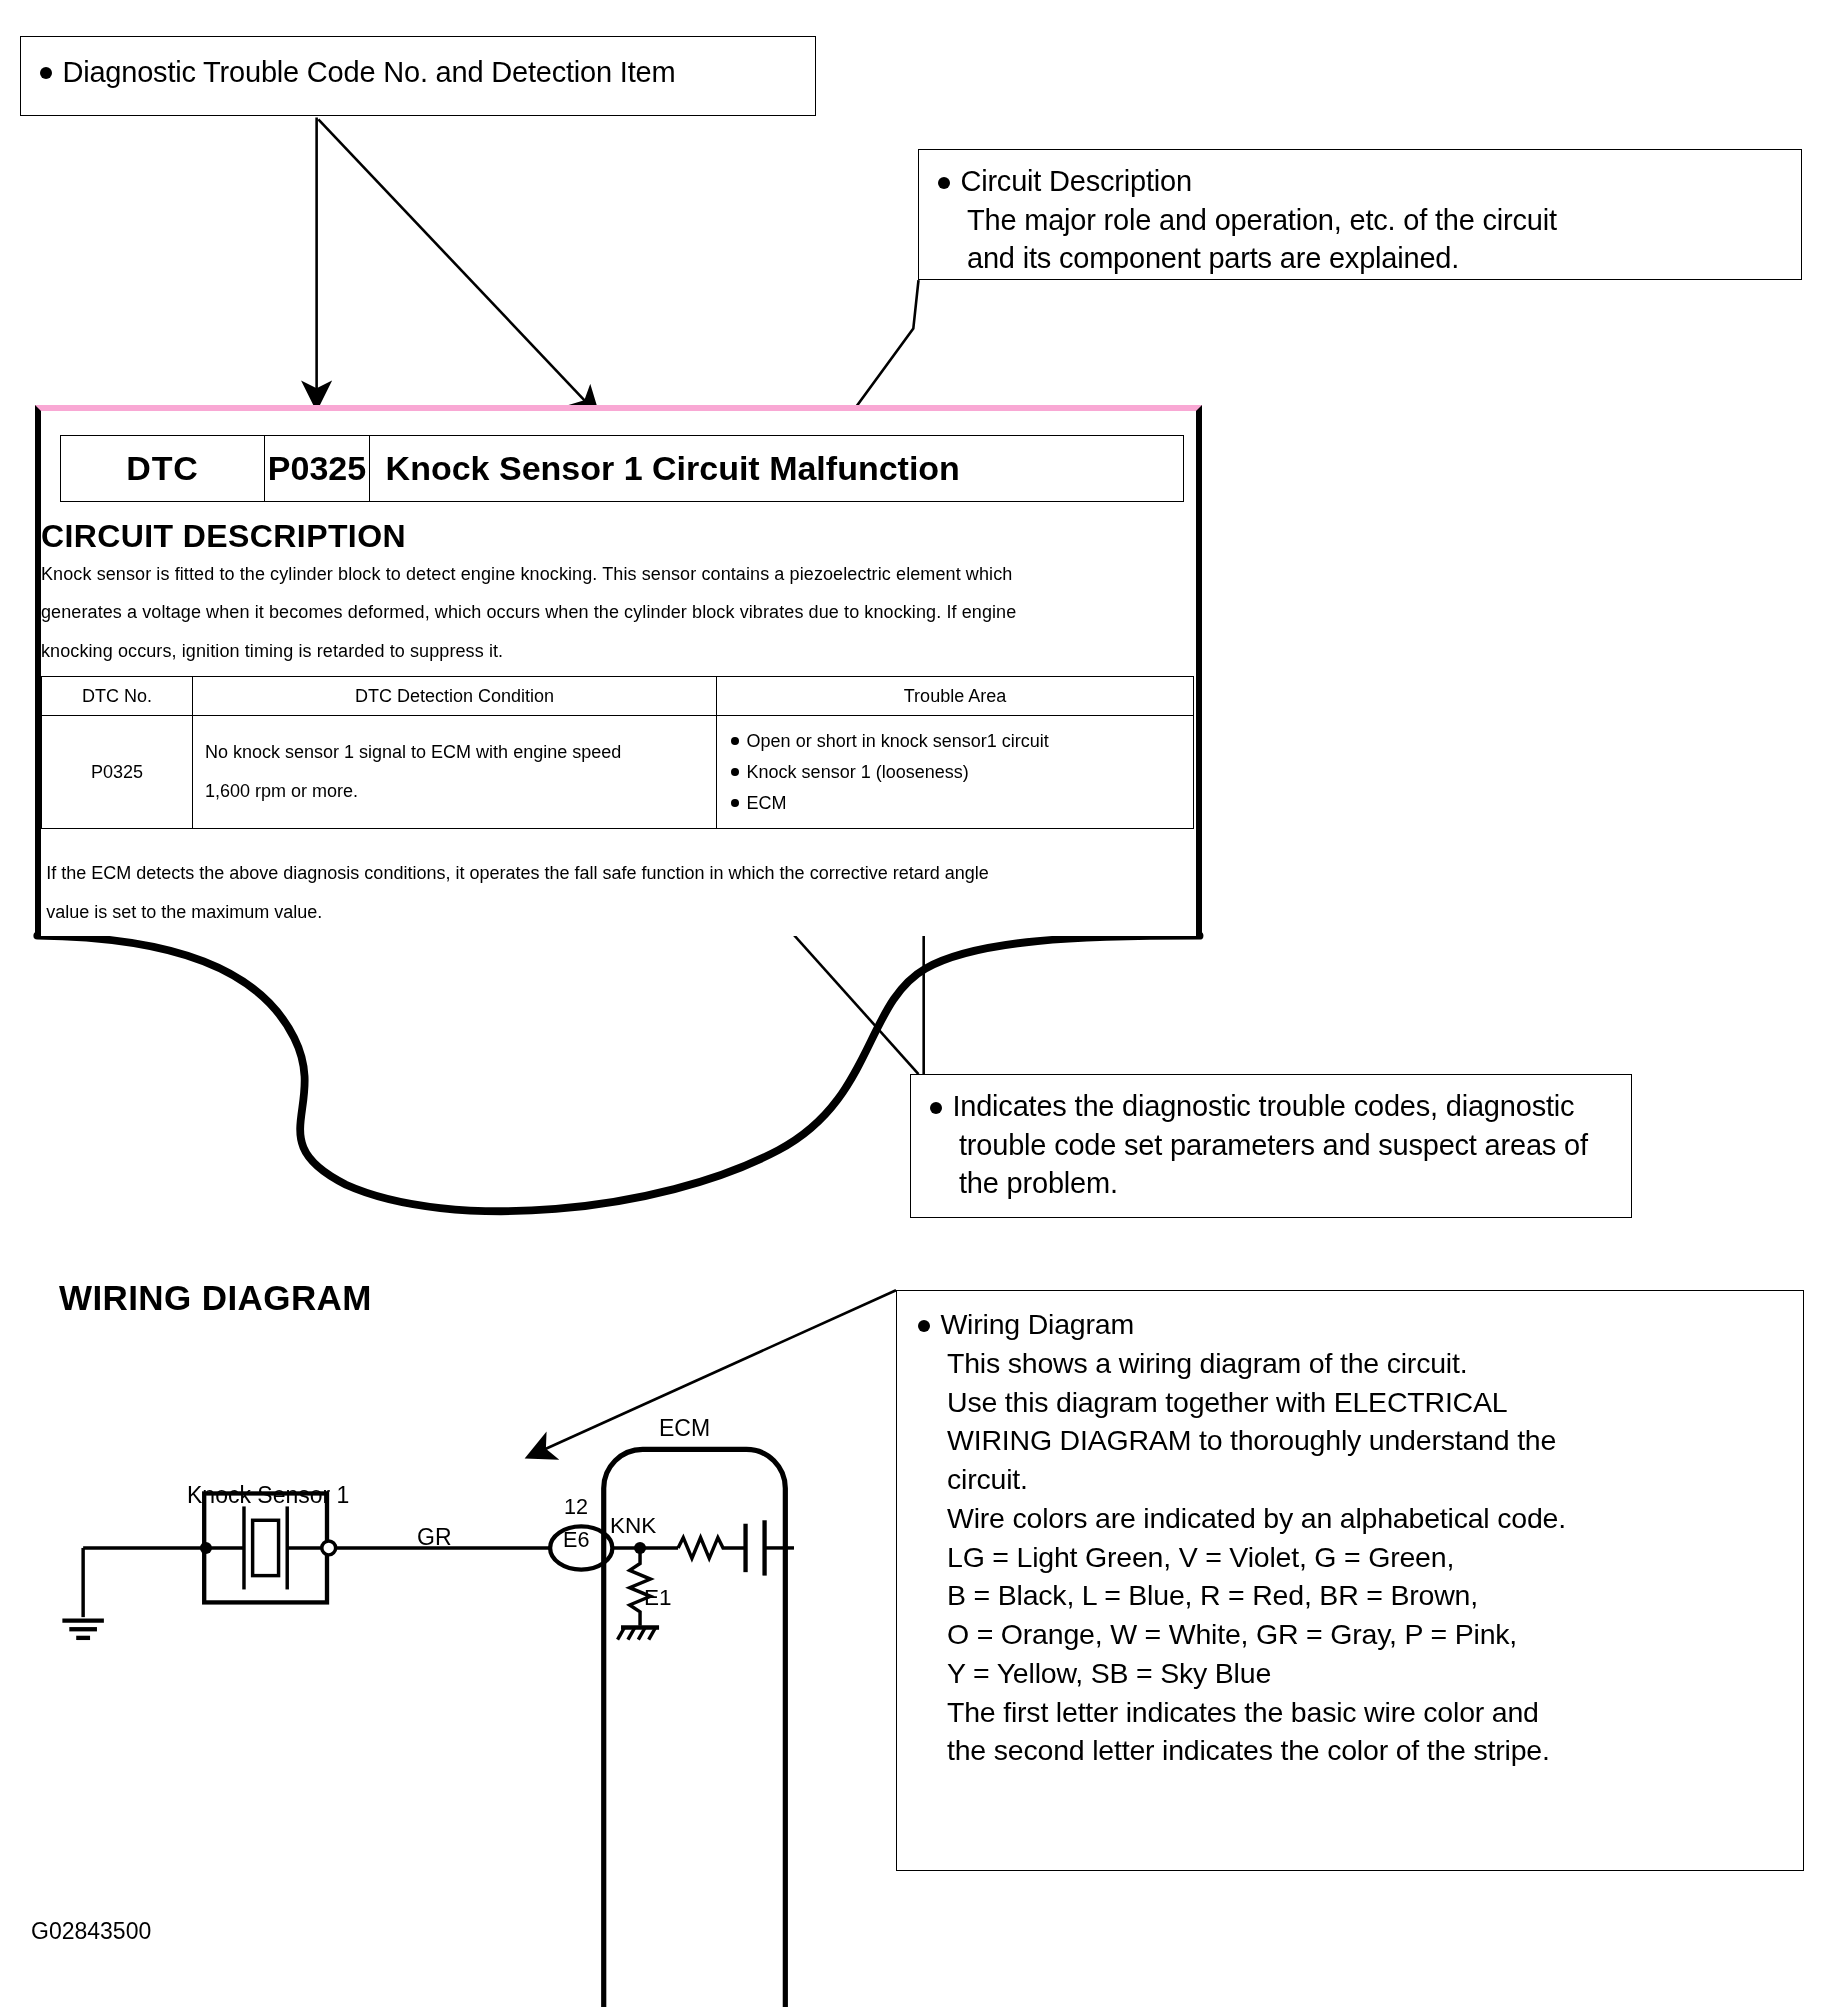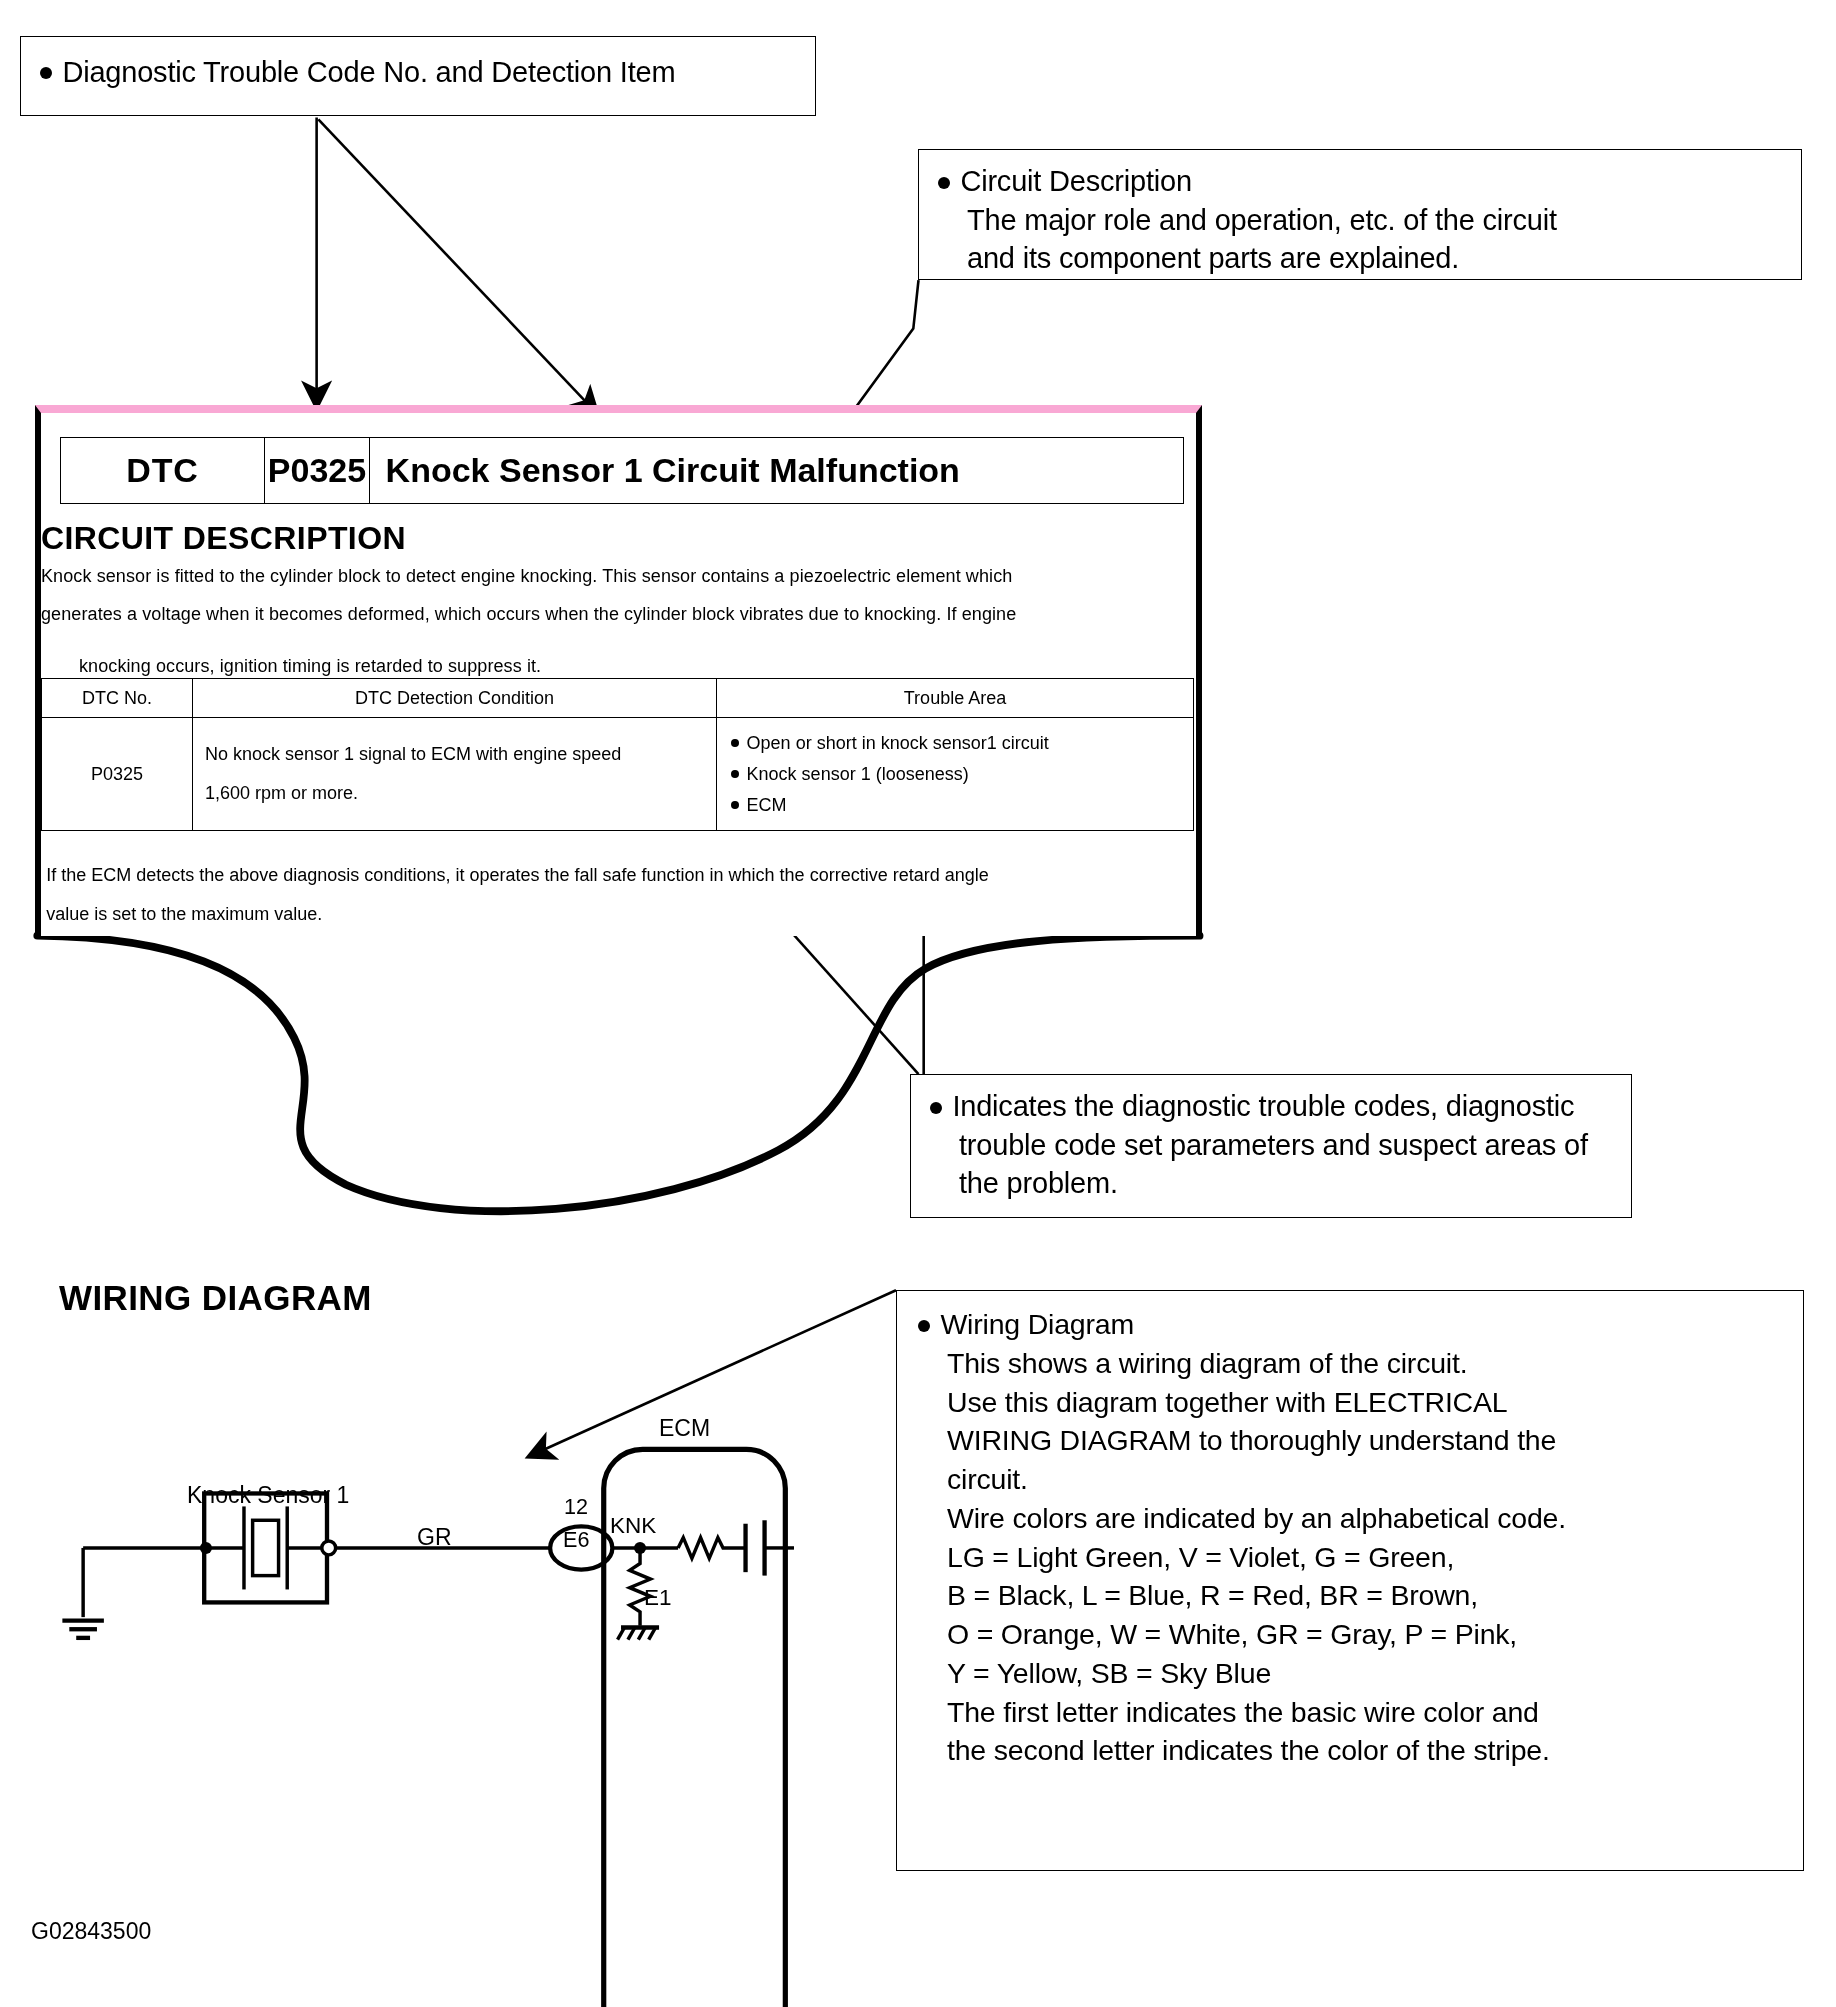--- a/index.html
+++ b/index.html
@@ -71,21 +71,21 @@
 
   
   #main-panel {
     position: absolute;
     left: 35px;
     top: 405px;
     width: 1167px;
     height: 531px;
     border-left: 6px solid #000;
     border-right: 6px solid #000;
-    border-top: 8px solid #f9a8d4;
+    border-top: 6px solid #f9a8d4;
     box-sizing: border-box;
     background: #fff;
   }
 
   
   #dtc-strip {
     position: absolute;
     left: 19px;
     top: 24px;
     width: 1124px;
@@ -117,21 +117,21 @@
   .desc-para {
     position: absolute;
     left: 0px;
     width: 1133px;
     font-size: 18px;
     line-height: 39px;
     letter-spacing: 0.1px;
   }
   #desc-l1 { top: 144px; }
   #desc-l2 { top: 182px; }
-  #desc-l3 { top: 234px; margin-left: 38px; }
+  #desc-l3 { top: 221px; }
 
   
   #detect-table {
     position: absolute;
     left: 0px;
     top: 265px;
     width: 1150px;
     border-collapse: collapse;
     table-layout: fixed;
   }

